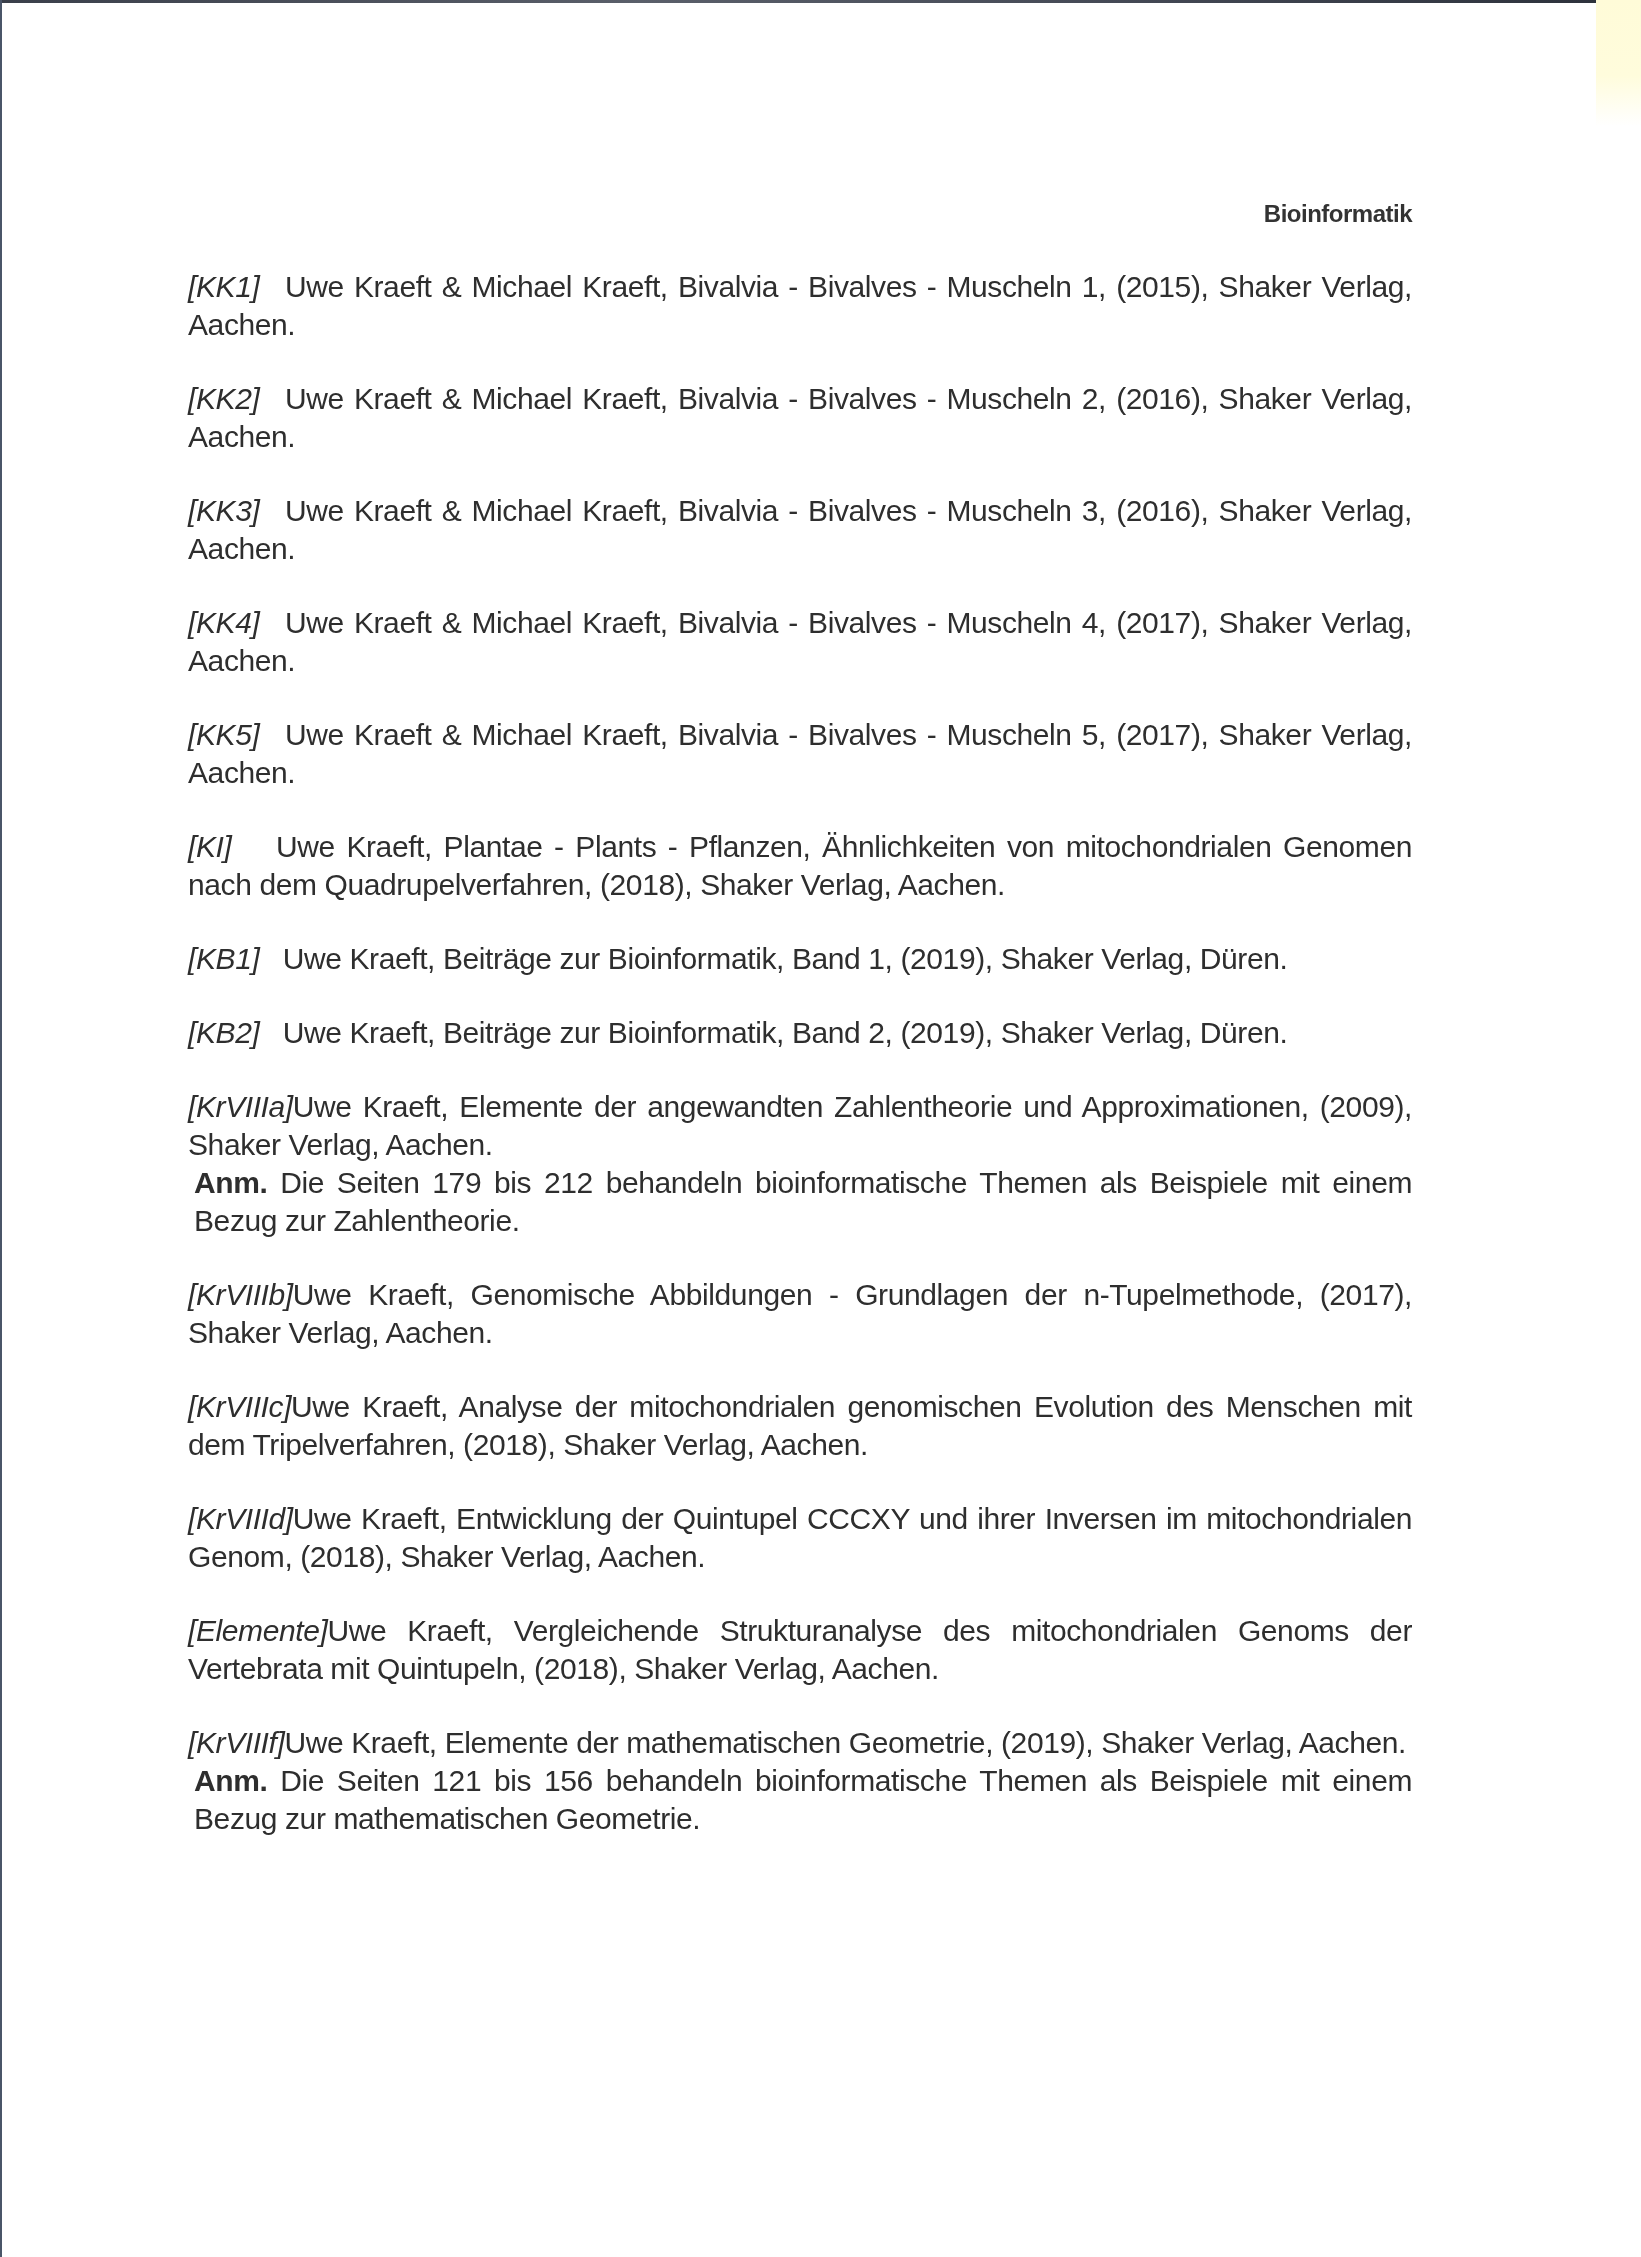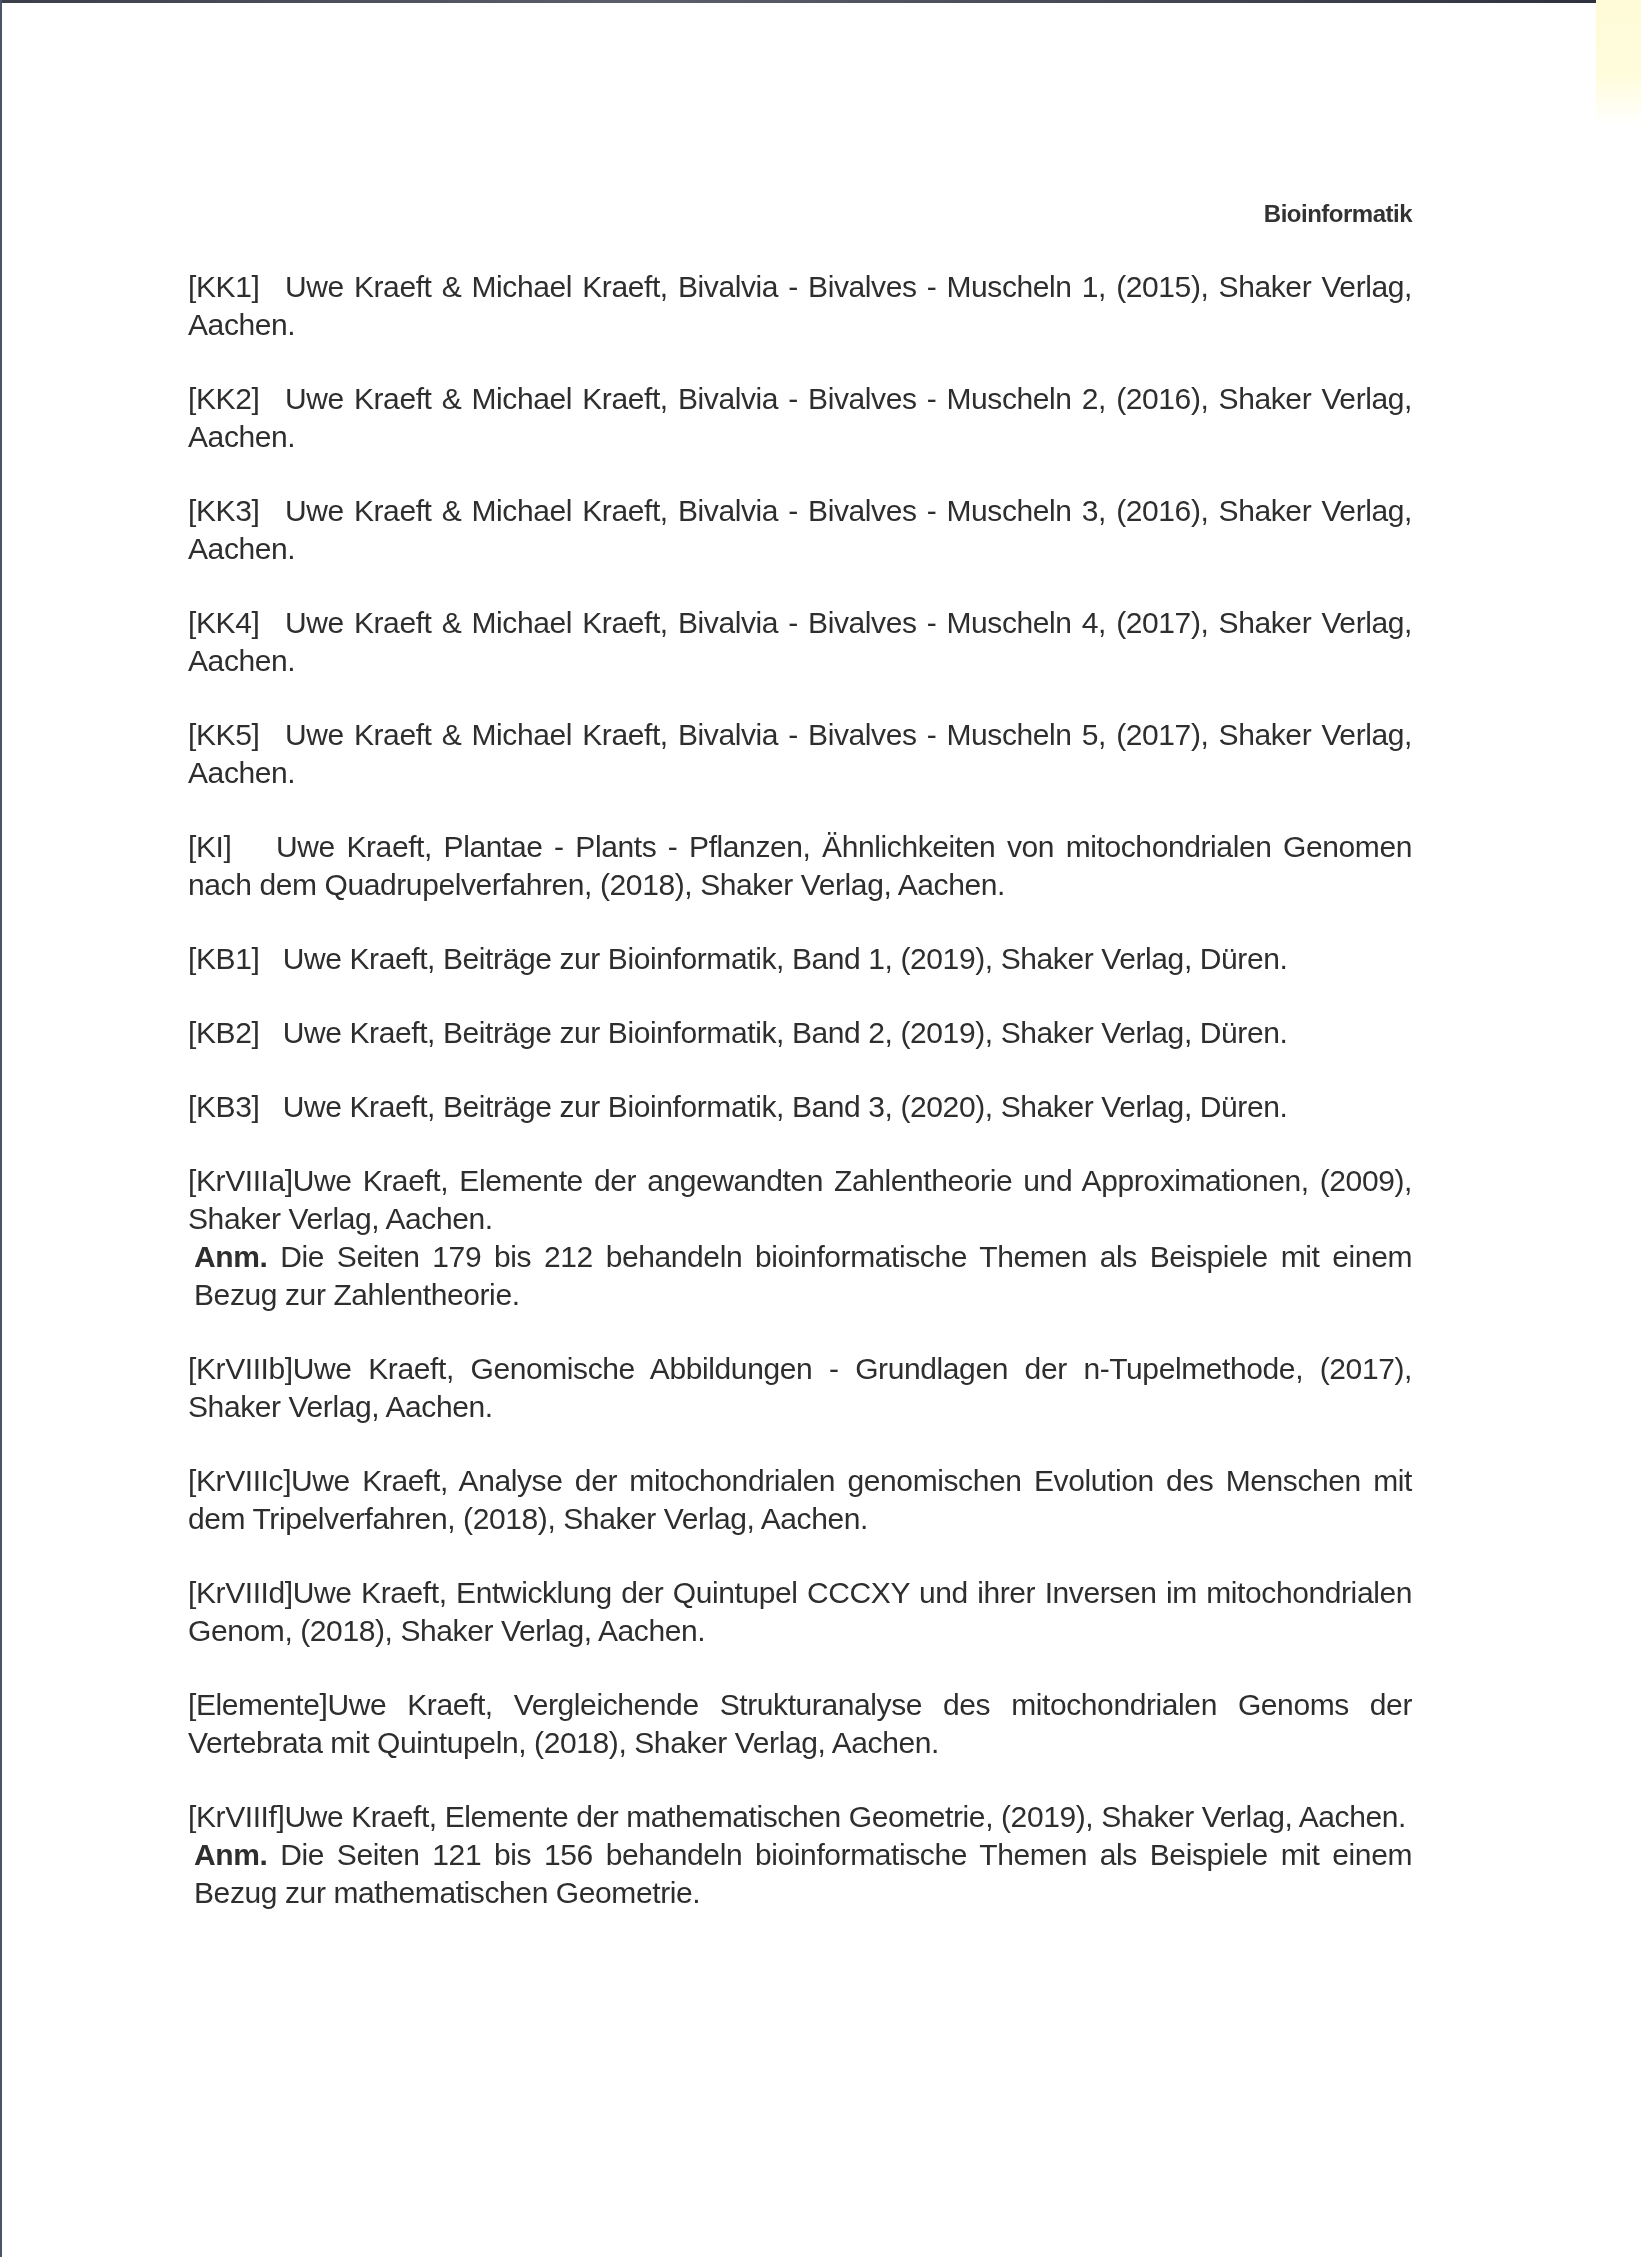--- a/index.html
+++ b/index.html
@@ -55,20 +55,21 @@
     }
     .ref-entry {
       font-size: 30px;
       line-height: 38px;
       margin: 0 0 36px 0;
       text-align: justify;
       letter-spacing: -0.4px;
     }
     .ref-key {
       display: inline;
+      font-style: italic;
     }
     .ref-key.pad { margin-right: 15.4px; }
     .ref-key.pad-wide { margin-right: 33px; }
     .ref-key.tight { margin-right: 0; }
     .ref-note {
       display: block;
       text-align: justify;
       margin-left: 6px;
     }
     .ref-note-label {
@@ -112,24 +113,20 @@
     </li>
     <li class="ref-entry">
       <span class="ref-key pad">[KB1]</span>
       <span>Uwe Kraeft, Beiträge zur Bioinformatik, Band 1, (2019), Shaker Verlag, Düren.</span>
     </li>
     <li class="ref-entry">
       <span class="ref-key pad">[KB2]</span>
       <span>Uwe Kraeft, Beiträge zur Bioinformatik, Band 2, (2019), Shaker Verlag, Düren.</span>
     </li>
     <li class="ref-entry">
-      <span class="ref-key pad">[KB3]</span>
-      <span>Uwe Kraeft, Beiträge zur Bioinformatik, Band 3, (2020), Shaker Verlag, Düren.</span>
-    </li>
-    <li class="ref-entry">
       <span class="ref-key tight">[KrVIIIa]</span><span>Uwe Kraeft, Elemente der angewandten Zahlentheorie und Approximationen, (2009), Shaker Verlag, Aachen.</span>
       <span class="ref-note">
         <span class="ref-note-label">Anm.</span>
         <span>Die Seiten 179 bis 212 behandeln bioinformatische Themen als Beispiele mit einem Bezug zur Zahlentheorie.</span>
       </span>
     </li>
     <li class="ref-entry">
       <span class="ref-key tight">[KrVIIIb]</span><span>Uwe Kraeft, Genomische Abbildungen - Grundlagen der n-Tupelmethode, (2017), Shaker Verlag, Aachen.</span>
     </li>
     <li class="ref-entry">

